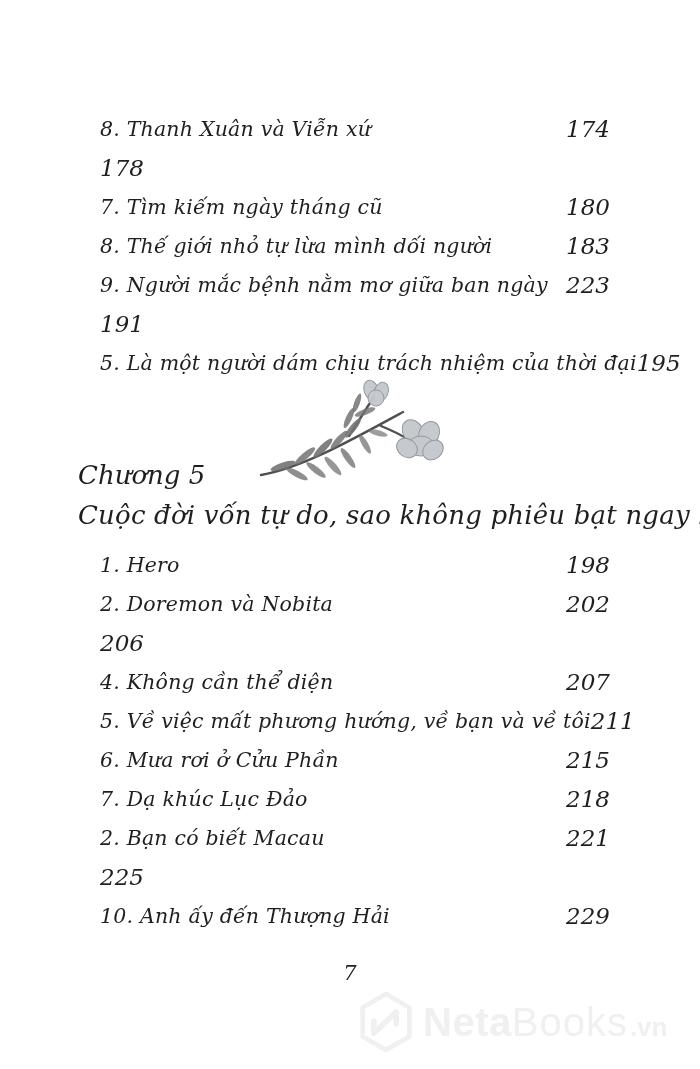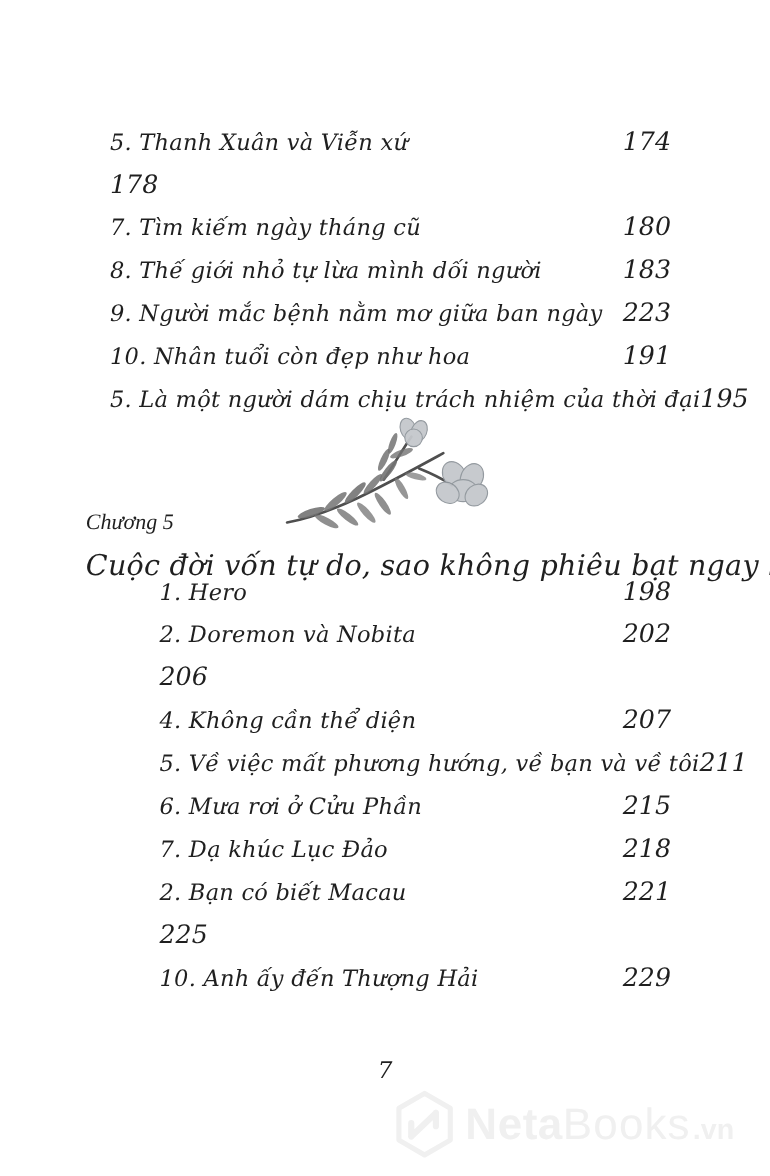--- a/index.html
+++ b/index.html
@@ -12,41 +12,40 @@
     color: #1f1f1f;
   }
   .script { font-style: italic; }
 
   
   .toc-list {
     position: absolute;
     left: 100px; right: 90px;
   }
   .toc-list-1 { top: 109px; }
-  .toc-list-2 { top: 518px; margin-left: 45px; }
+  .toc-list-2 { top: 545px; }
   .toc-row {
     height: 39px;
     display: flex;
     justify-content: space-between;
     align-items: center;
     white-space: nowrap;
   }
   .toc-label { font-size: 20.5px; letter-spacing: 0.2px; }
   .toc-page  { font-size: 23px; }
 
   
   .chapter-block {
     position: absolute;
     left: 78px; right: 90px;
     top: 458px;
   }
   .chapter-kicker {
-    font-size: 20px;
+    font-size: 26px;
     line-height: 34px;
-    font-family: Liberation Serif, serif;
   }
   .chapter-title-row {
     display: flex;
     justify-content: space-between;
     align-items: center;
     margin-top: 8px;
     white-space: nowrap;
   }
   .chapter-title { font-size: 26px; letter-spacing: 0.2px; }
 
@@ -88,21 +87,21 @@
   .wm-neta  { font-size: 40px; font-weight: 700; letter-spacing: 0.5px; }
   .wm-books { font-size: 40px; font-weight: 400; letter-spacing: 1px; }
   .wm-vn    { font-size: 26px; font-weight: 700; margin-left: 2px; }
 </style>
 </head>
 <body>
 
 <div class="toc-list toc-list-1 script">
 
     <div class="toc-row">
-      <span class="toc-label">5. Thanh Xuân và Viễn xứ</span>
+      <span class="toc-label">8. Thanh Xuân và Viễn xứ</span>
       <span class="toc-page">174</span>
     </div>
 
     <div class="toc-row">
       <span class="toc-page">178</span>
     </div>
 
     <div class="toc-row">
       <span class="toc-label">7. Tìm kiếm ngày tháng cũ</span>
       <span class="toc-page">180</span>
@@ -112,21 +111,20 @@
       <span class="toc-label">8. Thế giới nhỏ tự lừa mình dối người</span>
       <span class="toc-page">183</span>
     </div>
 
     <div class="toc-row">
       <span class="toc-label">9. Người mắc bệnh nằm mơ giữa ban ngày</span>
       <span class="toc-page">223</span>
     </div>
 
     <div class="toc-row">
-      <span class="toc-label">10. Nhân tuổi còn đẹp như hoa</span>
       <span class="toc-page">191</span>
     </div>
 
     <div class="toc-row">
       <span class="toc-label">5. Là một người dám chịu trách nhiệm của thời đại</span>
       <span class="toc-page">195</span>
     </div>
   </div>
 
 <svg class="flower" viewBox="0 0 205 120" aria-hidden="true">

